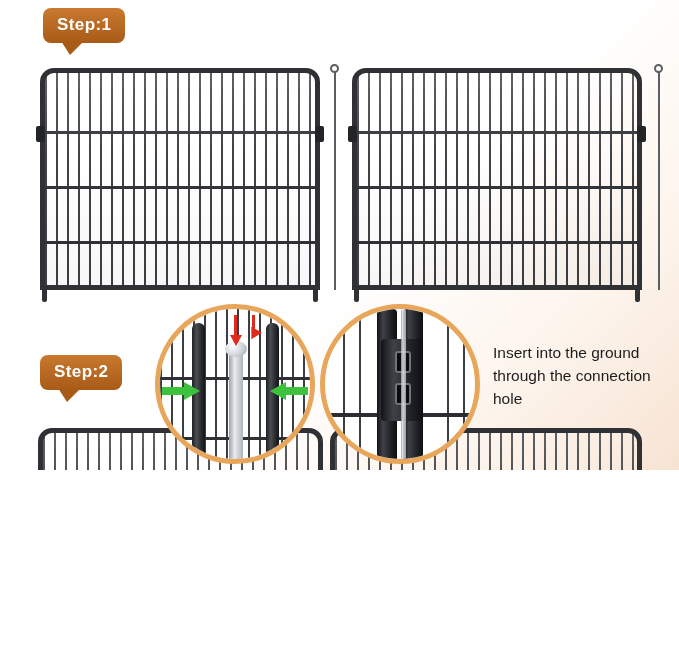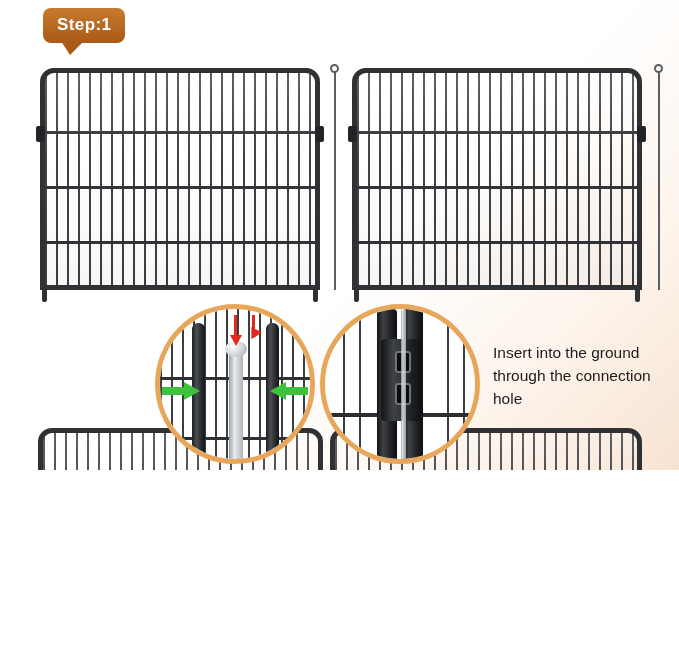--- a/index.html
+++ b/index.html
@@ -255,20 +255,24 @@
     <div class="knuckle" style="right:-4px; top:58px;"></div>
     <div class="spike" style="left:2px; bottom:-12px; height:14px;"></div>
     <div class="spike" style="right:2px; bottom:-12px; height:14px;"></div>
   </div>
 
   <div class="stake" style="left:334px; top:72px; height:218px;"></div>
   <div class="stake-head" style="left:330px; top:64px;"></div>
   <div class="stake" style="left:658px; top:72px; height:218px;"></div>
   <div class="stake-head" style="left:654px; top:64px;"></div>
 
+  <div class="step-bubble" style="left:40px; top:355px;">
+    <span>Step:2</span>
+    <span class="tail"></span>
+  </div>
 
   <div class="panel" style="left:38px; top:428px; width:285px; height:232px;">
     <div class="panel-inner">
       <div class="vwires"></div>
       <div class="hrails">
         <div class="hrail" style="top:60px;"></div>
         <div class="hrail" style="top:118px;"></div>
         <div class="hrail" style="top:176px;"></div>
       </div>
     </div>

